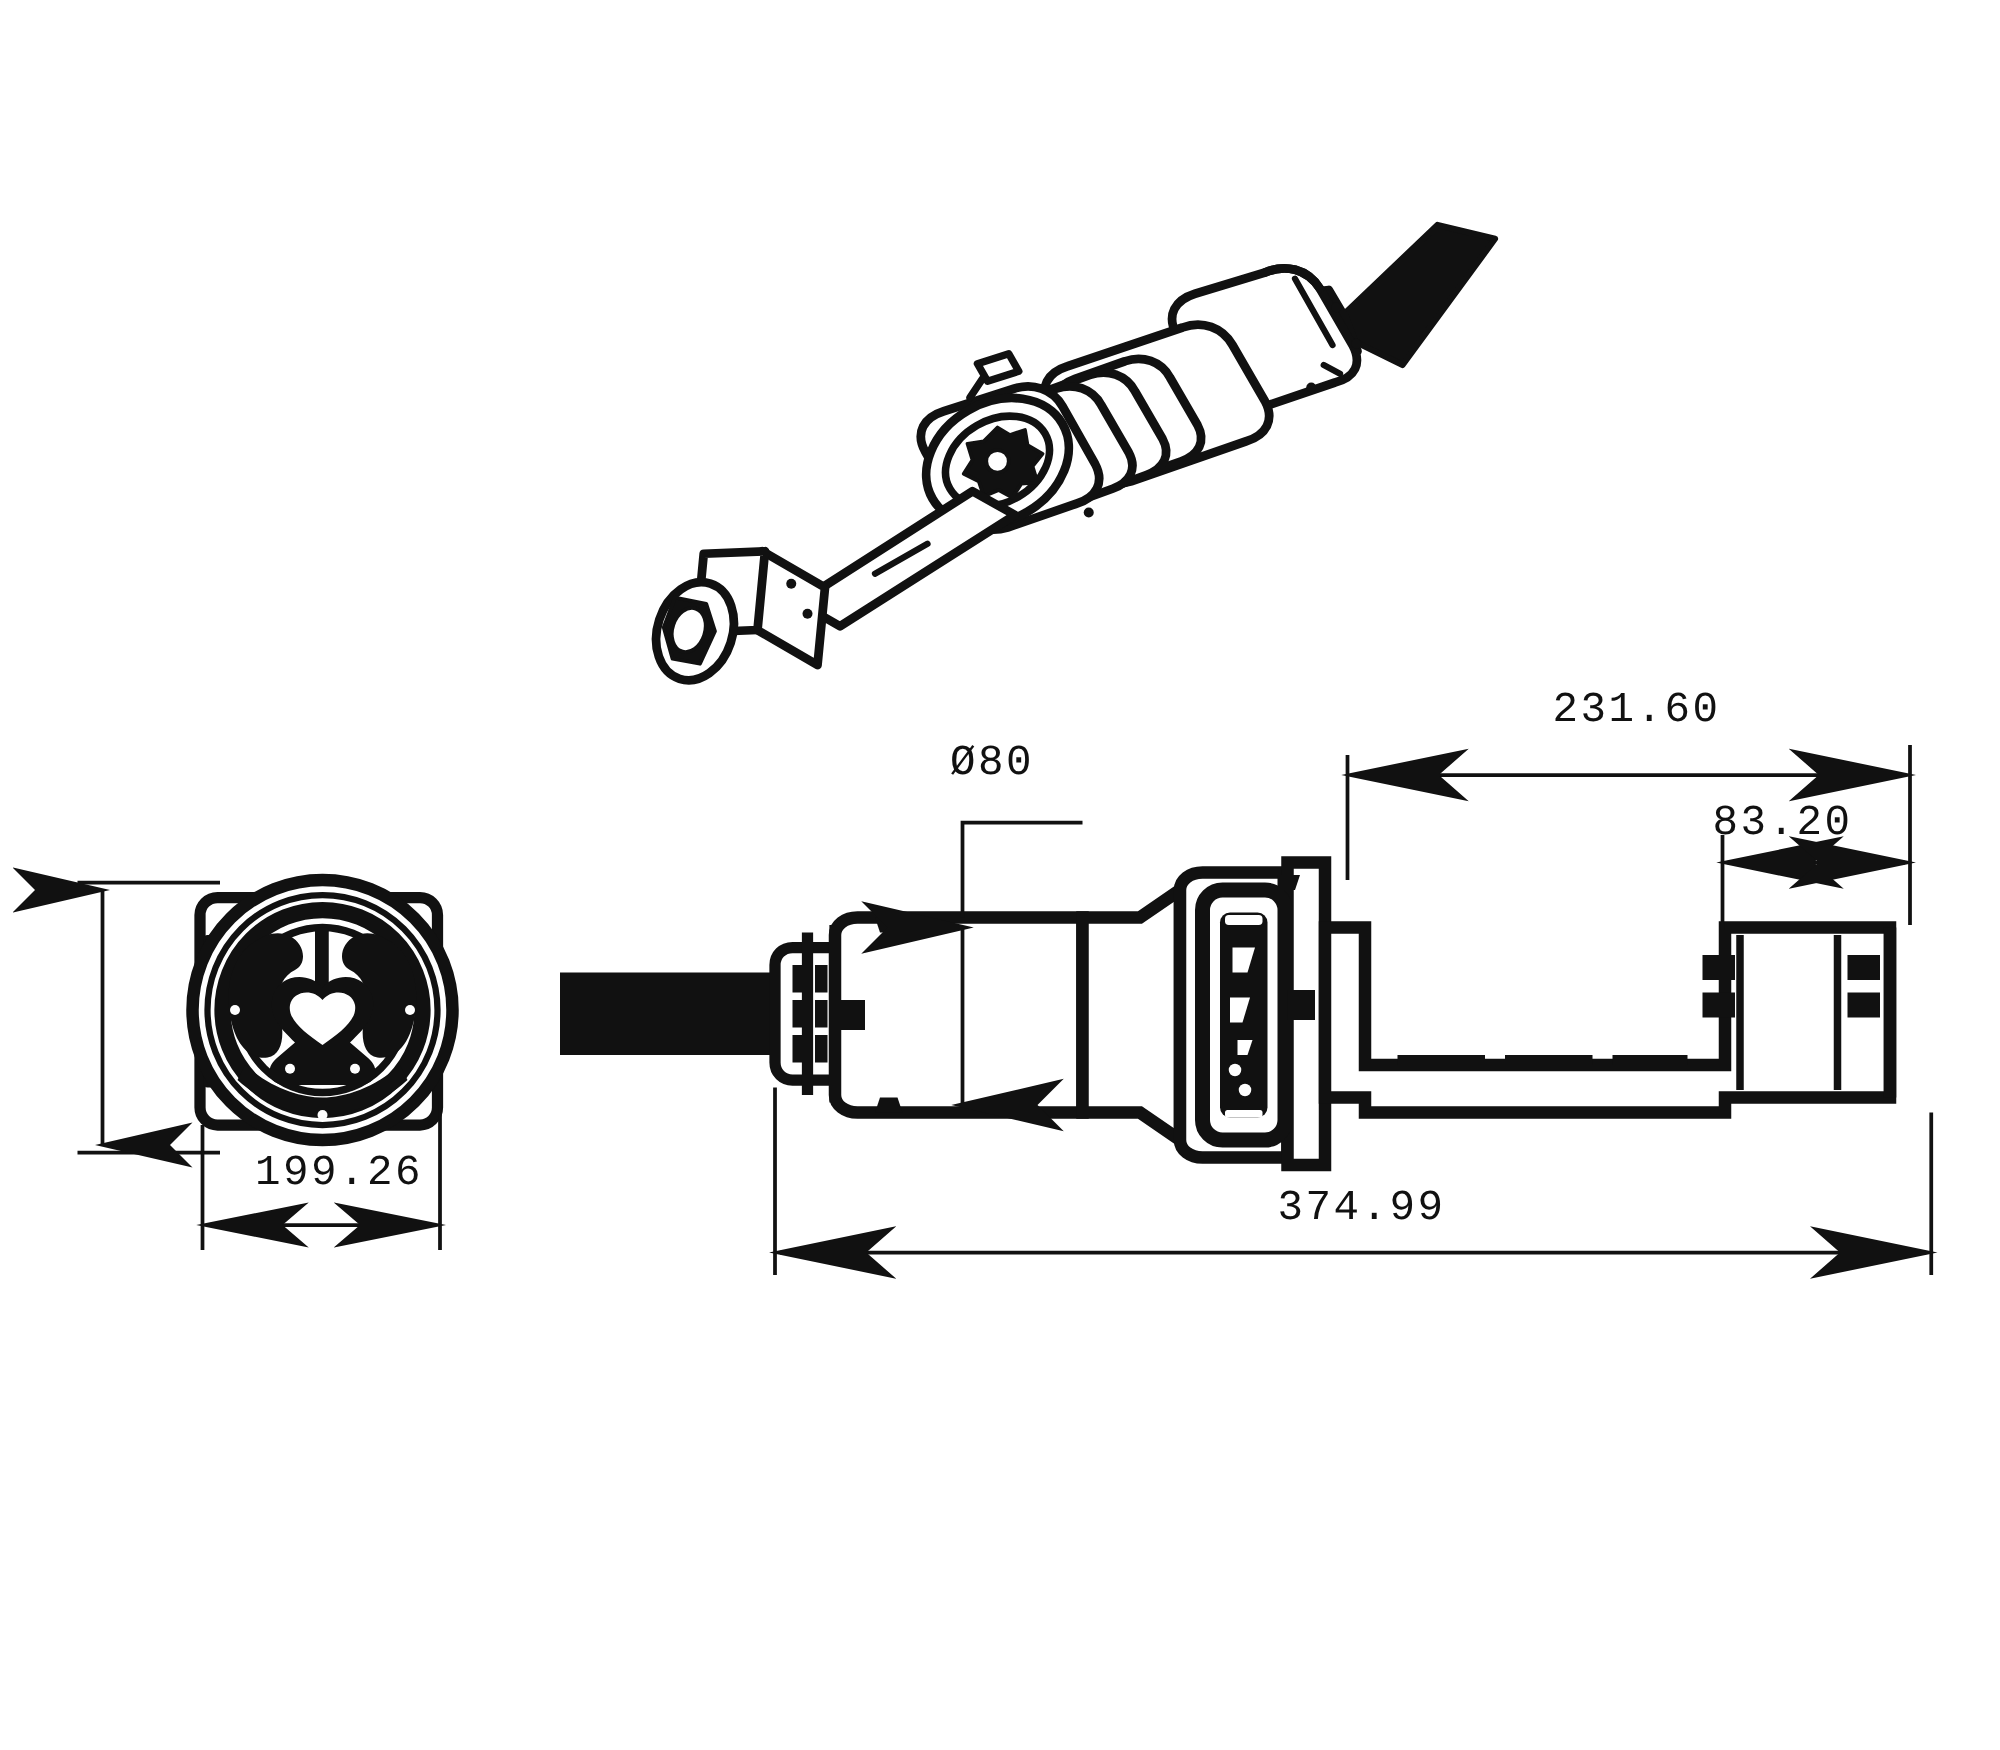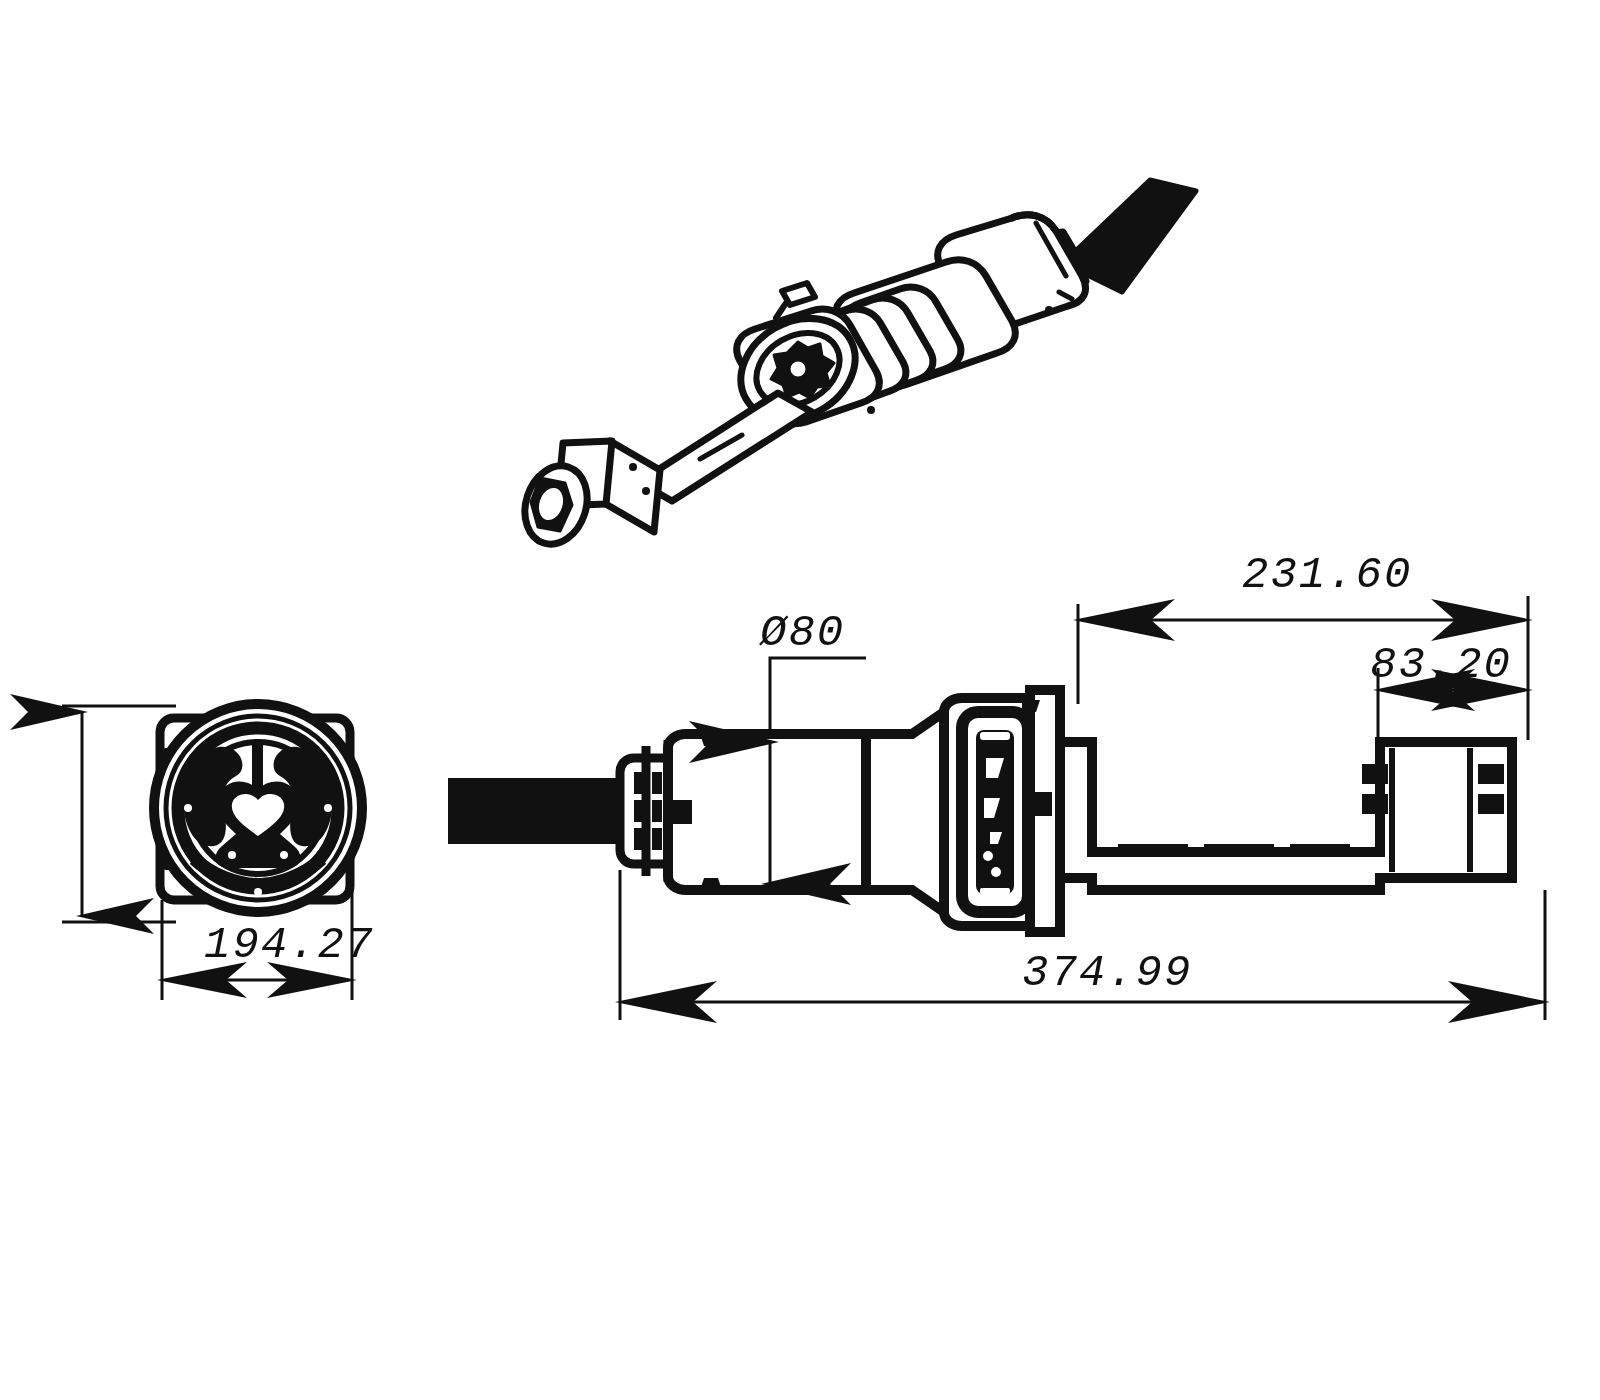--- a/index.html
+++ b/index.html
@@ -1,25 +1,25 @@
 <!DOCTYPE html>
 <html><head>
 <meta charset="utf-8">
 <style>
   html,body{margin:0;padding:0;background:#ffffff;}
   body{width:1600px;height:1400px;position:relative;overflow:hidden;
        font-family:"Liberation Mono","DejaVu Sans Mono",monospace;}
   .stage{position:absolute;inset:0;width:1600px;height:1400px;}
   svg.layer{position:absolute;left:0;top:0;width:1600px;height:1400px;}
-  .dimtext{position:absolute;color:#111111;font-size:44px;letter-spacing:2px;
-           font-family:"Liberation Mono","DejaVu Sans Mono",monospace;white-space:nowrap;font-style:italic;}
+  .dimtext{position:absolute;color:#111111;font-size:34px;letter-spacing:2px;
+           font-family:"Liberation Mono","DejaVu Sans Mono",monospace;white-space:nowrap;}
   .t-231{left:1242px;top:550px;}
   .t-83{left:1370px;top:640px;}
   .t-479{left:1022px;top:948px;}
-  .t-d80{left:760px;top:608px;}
+  .t-d80{left:760px;top:592px;}
   .t-117{left:204px;top:920px;}
 </style>
 </head>
 <body>
 
 <div class="stage">
 
   <svg class="layer" viewBox="0 0 1600 1400">
     <g fill="none" stroke="#111111" stroke-width="7" stroke-linejoin="round" stroke-linecap="round">
 
@@ -148,21 +148,21 @@
 
       <line x1="82" y1="712" x2="82" y2="916" marker-start="url(#arrUp)" marker-end="url(#arrDn)"></line>
 
       <line x1="162" y1="900" x2="162" y2="1000"></line>
       <line x1="352" y1="880" x2="352" y2="1000"></line>
 
       <line x1="166" y1="980" x2="348" y2="980" marker-start="url(#arrL)" marker-end="url(#arrR)"></line>
     </g>
   </svg>
 
-  <span class="dimtext t-117">194.27</span>
+  <span class="dimtext t-117">199.26</span>
 
   <svg class="layer" viewBox="0 0 1600 1400">
     <g fill="none" stroke="#111111" stroke-linejoin="miter" stroke-linecap="butt">
 
       <rect x="448" y="778" width="172" height="66" fill="#111111" stroke="none"></rect>
 
       <path fill="#ffffff" stroke="#111111" stroke-width="9" d="M620 772 C620 764 626 758 634 758 L668 758 L668 864 L634 864 C626 864 620 858 620 850 Z"></path>
       <g stroke="#111111" stroke-width="9">
         <line x1="646" y1="746" x2="646" y2="876"></line>
         <line x1="668" y1="740" x2="668" y2="882"></line>

